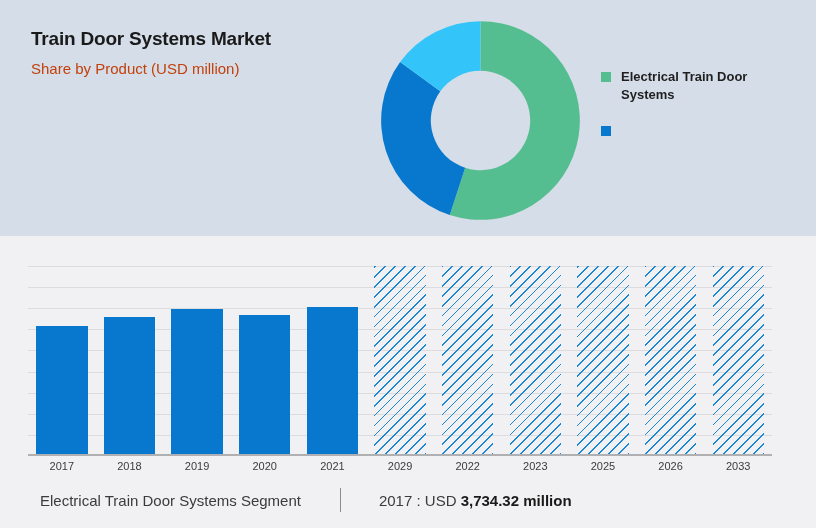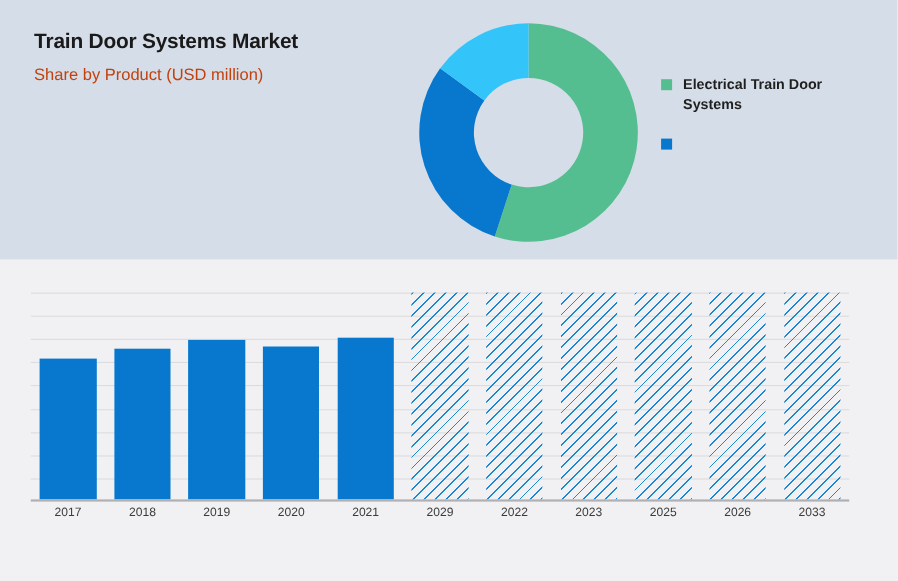--- a/index.html
+++ b/index.html
@@ -270,15 +270,23 @@
         <div class="xlabel-slot">2020</div>
         <div class="xlabel-slot">2021</div>
         <div class="xlabel-slot">2029</div>
         <div class="xlabel-slot">2022</div>
         <div class="xlabel-slot">2023</div>
         <div class="xlabel-slot">2025</div>
         <div class="xlabel-slot">2026</div>
         <div class="xlabel-slot">2033</div>
       </div>
 
+    <div class="footer">
+      <span class="footer-segment">Electrical Train Door Systems Segment</span>
+      <span class="footer-divider"></span>
+      <span class="footer-value">
+        <span>2017 : USD</span>
+        <span class="amount">3,734.32 million</span>
+      </span>
+    </div>
 
   </div>
 </div>
 
 </body></html>

